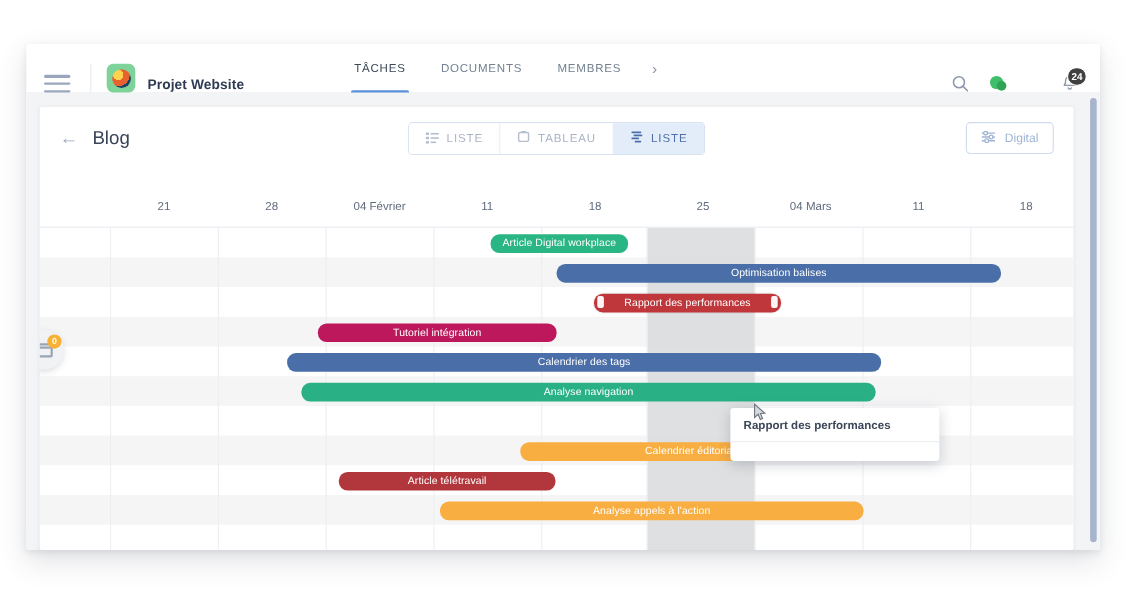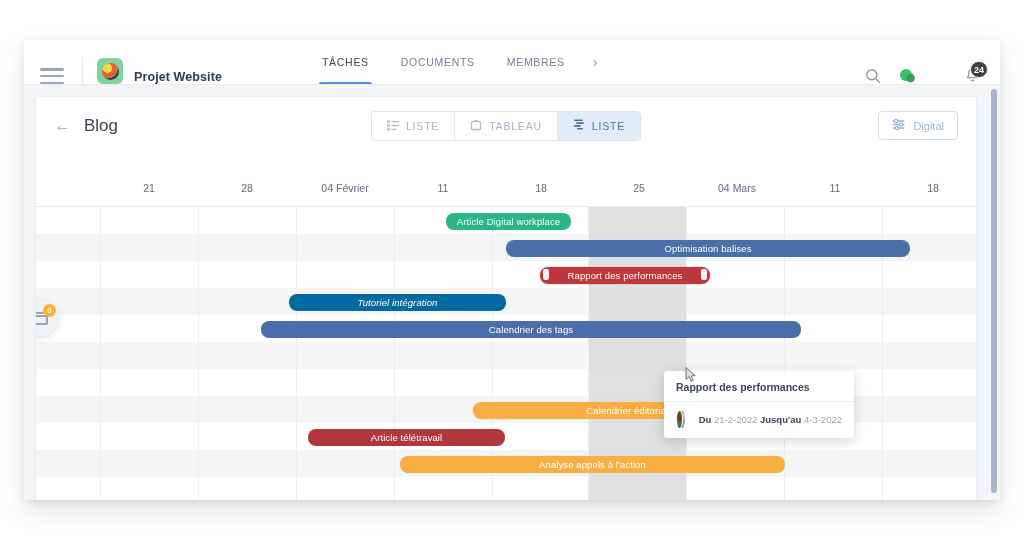--- a/index.html
+++ b/index.html
@@ -363,54 +363,47 @@
               <span>Article Digital workplace</span>
             </div>
             <div class="bar" style="left: 470px; width: 404px; top: 33px; background: rgb(74, 111, 168);">
               <span>Optimisation balises</span>
             </div>
             <div class="bar selected" style="left: 504px; width: 170px; top: 60px; background: rgb(192, 55, 59);">
               <span>Rapport des performances</span>
               <span class="handle l"></span>
               <span class="handle r"></span>
             </div>
-            <div class="bar" style="left: 253px; width: 217px; top: 87px; background: #0369a1; font-style: italic;">
+            <div class="bar" style="left: 253px; width: 217px; top: 87px; background: #be185d;">
               <span>Tutoriel intégration</span>
             </div>
             <div class="bar" style="left: 225px; width: 540px; top: 114px; background: rgb(74, 111, 168);">
               <span>Calendrier des tags</span>
+            </div>
+            <div class="bar" style="left: 238px; width: 522px; top: 141px; background: rgb(41, 176, 133);">
+              <span>Analyse navigation</span>
             </div>
             <div class="bar" style="left: 437px; width: 324px; top: 195px; background: rgb(248, 174, 65);">
               <span>Calendrier éditorial FR</span>
             </div>
             <div class="bar" style="left: 272px; width: 197px; top: 222px; background: rgb(178, 55, 60);">
               <span>Article télétravail</span>
             </div>
             <div class="bar" style="left: 364px; width: 385px; top: 249px; background: rgb(248, 174, 65);">
               <span>Analyse appels à l'action</span>
             </div>
             <div class="floatbadge" style="top: 93px;">
               <span class="fb-ico"></span>
               <span class="fb-badge">0</span>
             </div>
           </div>
 
         <div class="tooltip" id="tooltip" style="left: 628px; top: 217px;">
           <div class="tt-title">Rapport des performances</div>
           <div class="tt-rule"></div>
-          <div class="tt-row">
-            <span class="av a"></span>
-            <span class="av b"></span>
-            <span class="tt-dates">
-              <b>Du</b>
-              <span>21-2-2022</span>
-              <b>Jusqu'au</b>
-              <span>4-3-2022</span>
-            </span>
-          </div>
         </div>
       <div class="cursor" style="left: 648px; top: 212px;"><svg width="13" height="18" viewBox="0 0 13 18">
               <path d="M2 1.5 L2 13.5 L5.2 10.6 L7.2 15.4 L9.2 14.5 L7.3 9.9 L11.3 9.6 Z" fill="#d7dade" stroke="#6d7480" stroke-width="1"></path>
             </svg></div>
         </div>
 
     </div>
 
     <div class="vscroll"></div>
   </div>

